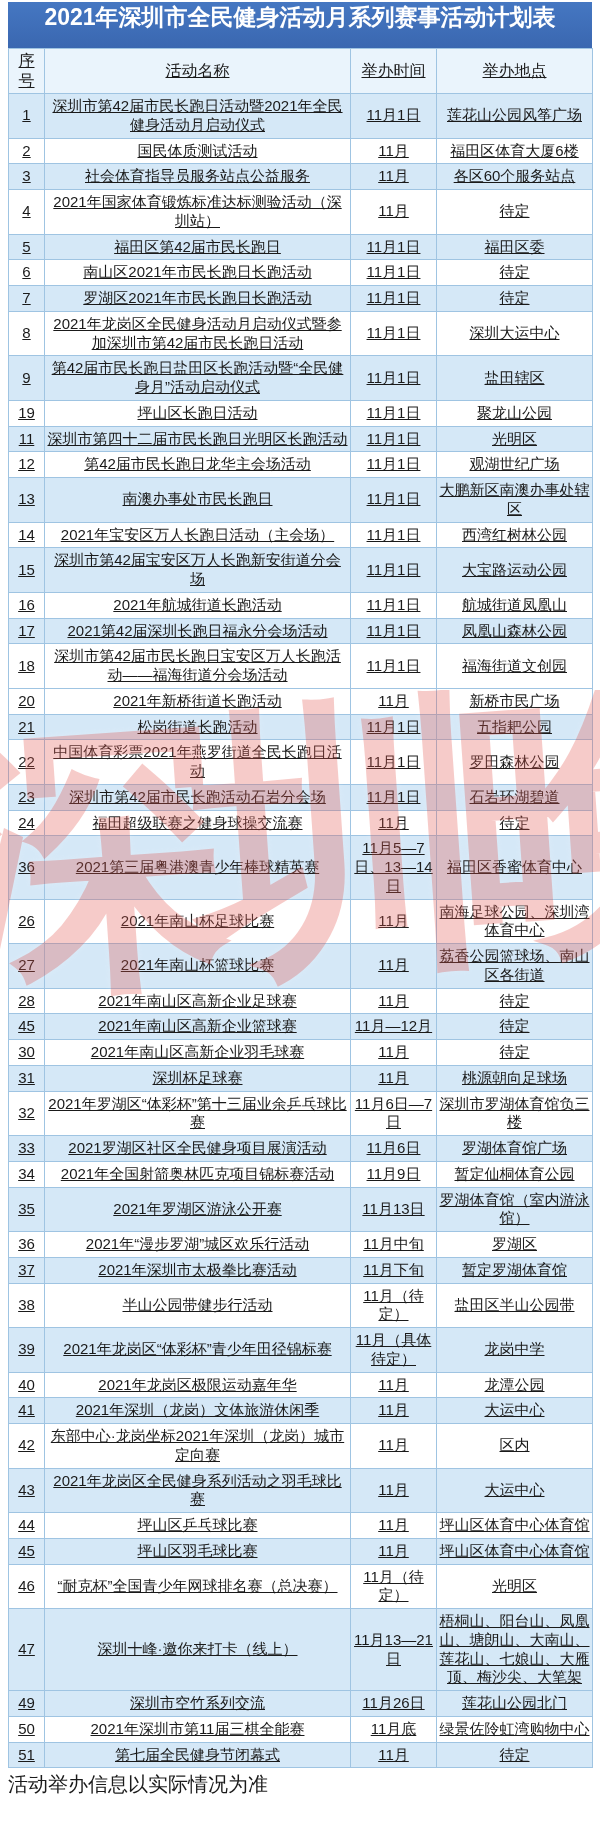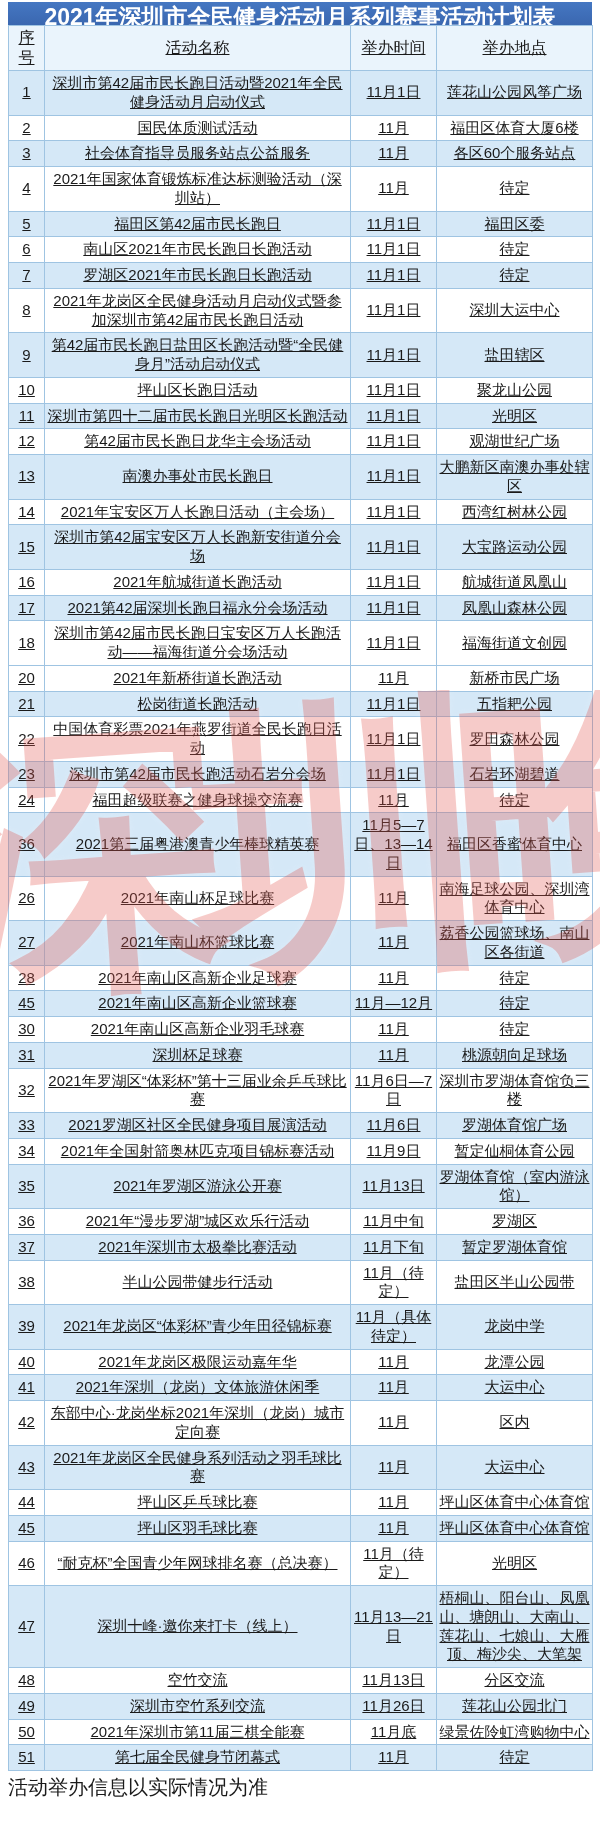--- a/index.html
+++ b/index.html
@@ -23,21 +23,21 @@
     width:600px;
   }
   .page{position:relative;padding:2px 8px 0 8px;z-index:1;}
   .title-bar{
     background:linear-gradient(180deg,var(--title-bg) 0%,var(--title-bg2) 100%);
     color:#ffffff;
     font-weight:bold;
     font-size:23px;
     text-align:center;
     line-height:30px;
-    height:23px;
+    height:46px;
     white-space:nowrap;
     overflow:hidden;
   }
   table{
     width:100%;
     border-collapse:collapse;
     table-layout:fixed;
     text-decoration:underline;
   }
   th,td{
@@ -165,21 +165,21 @@
           <td>11月1日</td>
           <td>深圳大运中心</td>
         </tr>
         <tr class="alt">
           <td>9</td>
           <td>第42届市民长跑日盐田区长跑活动暨“全民健身月”活动启动仪式</td>
           <td>11月1日</td>
           <td>盐田辖区</td>
         </tr>
         <tr>
-          <td>10</td>
+          <td>19</td>
           <td>坪山区长跑日活动</td>
           <td>11月1日</td>
           <td>聚龙山公园</td>
         </tr>
         <tr class="alt">
           <td>11</td>
           <td>深圳市第四十二届市民长跑日光明区长跑活动</td>
           <td>11月1日</td>
           <td>光明区</td>
         </tr>
@@ -385,26 +385,20 @@
           <td>46</td>
           <td>“耐克杯”全国青少年网球排名赛（总决赛）</td>
           <td>11月（待定）</td>
           <td>光明区</td>
         </tr>
         <tr class="alt">
           <td>47</td>
           <td>深圳十峰·邀你来打卡（线上）</td>
           <td>11月13—21日</td>
           <td>梧桐山、阳台山、凤凰山、塘朗山、大南山、莲花山、七娘山、大雁顶、梅沙尖、大笔架</td>
-        </tr>
-        <tr>
-          <td>48</td>
-          <td>空竹交流</td>
-          <td>11月13日</td>
-          <td>分区交流</td>
         </tr>
         <tr class="alt">
           <td>49</td>
           <td>深圳市空竹系列交流</td>
           <td>11月26日</td>
           <td>莲花山公园北门</td>
         </tr>
         <tr>
           <td>50</td>
           <td>2021年深圳市第11届三棋全能赛</td>

